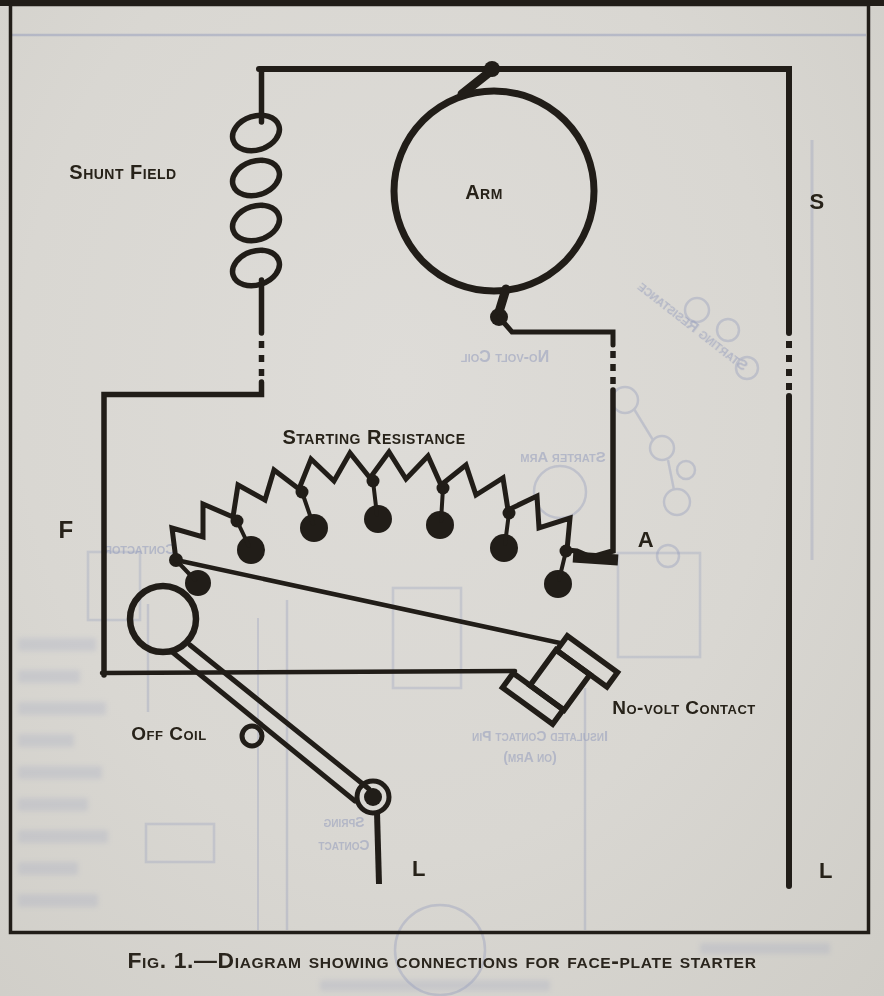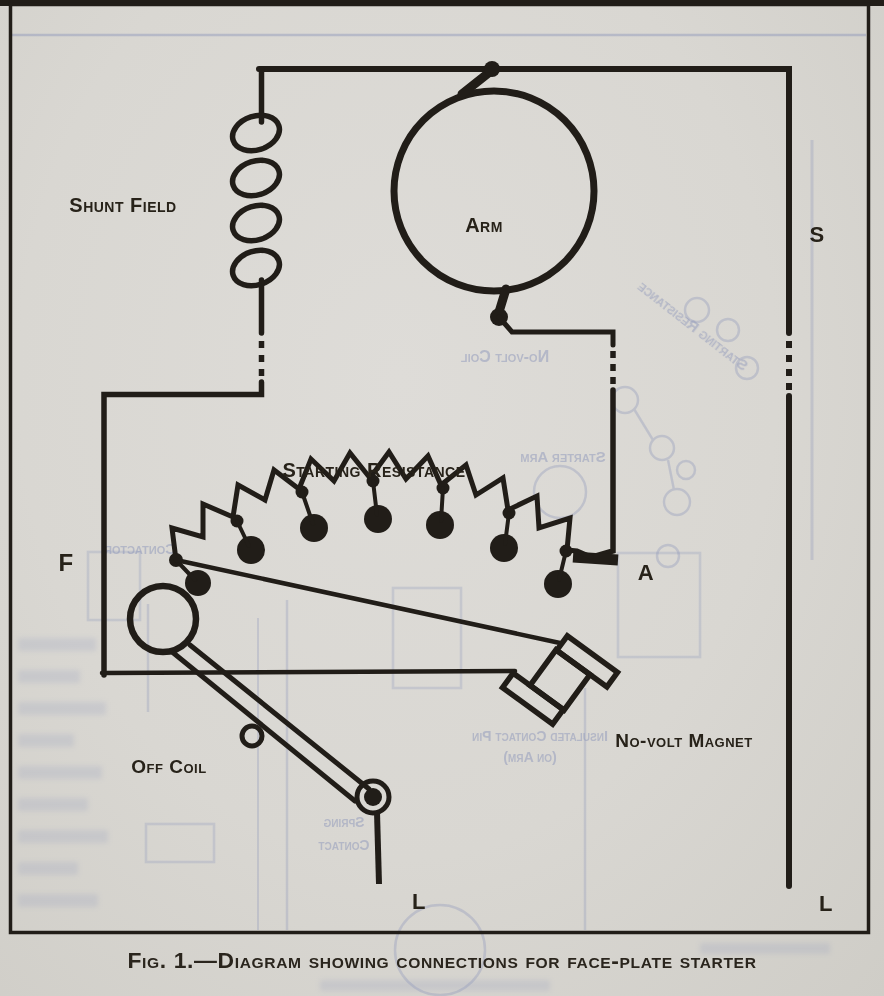--- a/index.html
+++ b/index.html
@@ -5,21 +5,21 @@
   html,body{margin:0;padding:0;background:#b0aeaa;}
   #stage{
     position:relative;width:884px;height:996px;margin:0 auto;overflow:hidden;
     background:radial-gradient(ellipse at 45% 38%, #dedcd8 0%, #d9d7d2 55%, #cfcdc7 100%);
     font-family:"Liberation Sans", sans-serif;
   }
   #artwork{position:absolute;left:0;top:0;}
   .label{
     position:absolute;transform:translate(-50%,-50%);
     font-weight:bold;font-variant:small-caps;letter-spacing:.5px;
-    color:#272219;white-space:nowrap;margin-top:33px;
+    color:#272219;white-space:nowrap;
   }
   .label.big{font-size:20px;}
   .label.term{font-size:24px;font-variant:normal;}
   .caption{
     position:absolute;left:0;top:948px;width:100%;text-align:center;
     font-weight:bold;font-variant:small-caps;font-size:22px;letter-spacing:.6px;
     color:#2a251d;transform:scaleX(1.04);
   }
   svg text.st{
     font-family:"Liberation Sans",sans-serif;font-weight:bold;font-variant:small-caps;
@@ -186,21 +186,21 @@
         <rect x="-20" y="-40" width="62" height="18"></rect>
         <rect x="-21" y="-22" width="42" height="44"></rect>
         <rect x="-42" y="22" width="62" height="18"></rect>
       </g>
     </g>
   </svg>
 
   <div class="label big" style="left:123px;top:172px">Shunt Field</div>
   <div class="label big" style="left:484px;top:192px">Arm</div>
   <div class="label big" style="left:374px;top:437px">Starting Resistance</div>
-  <div class="label big" style="left:684px;top:708px;font-size:19px">No-volt Magnet</div>
+  <div class="label big" style="left:684px;top:708px;font-size:19px">No-volt Contact</div>
   <div class="label big" style="left:169px;top:734px;font-size:19px">Off Coil</div>
 
   <div class="label term" style="left:66px;top:530px">F</div>
   <div class="label term" style="left:646px;top:540px;font-size:22px">A</div>
   <div class="label term" style="left:817px;top:202px;font-size:22px">S</div>
   <div class="label term" style="left:419px;top:869px;font-size:22px">L</div>
   <div class="label term" style="left:826px;top:871px;font-size:22px">L</div>
 
   <div class="caption">Fig. 1.—Diagram showing connections for face-plate starter</div>
 </div>

